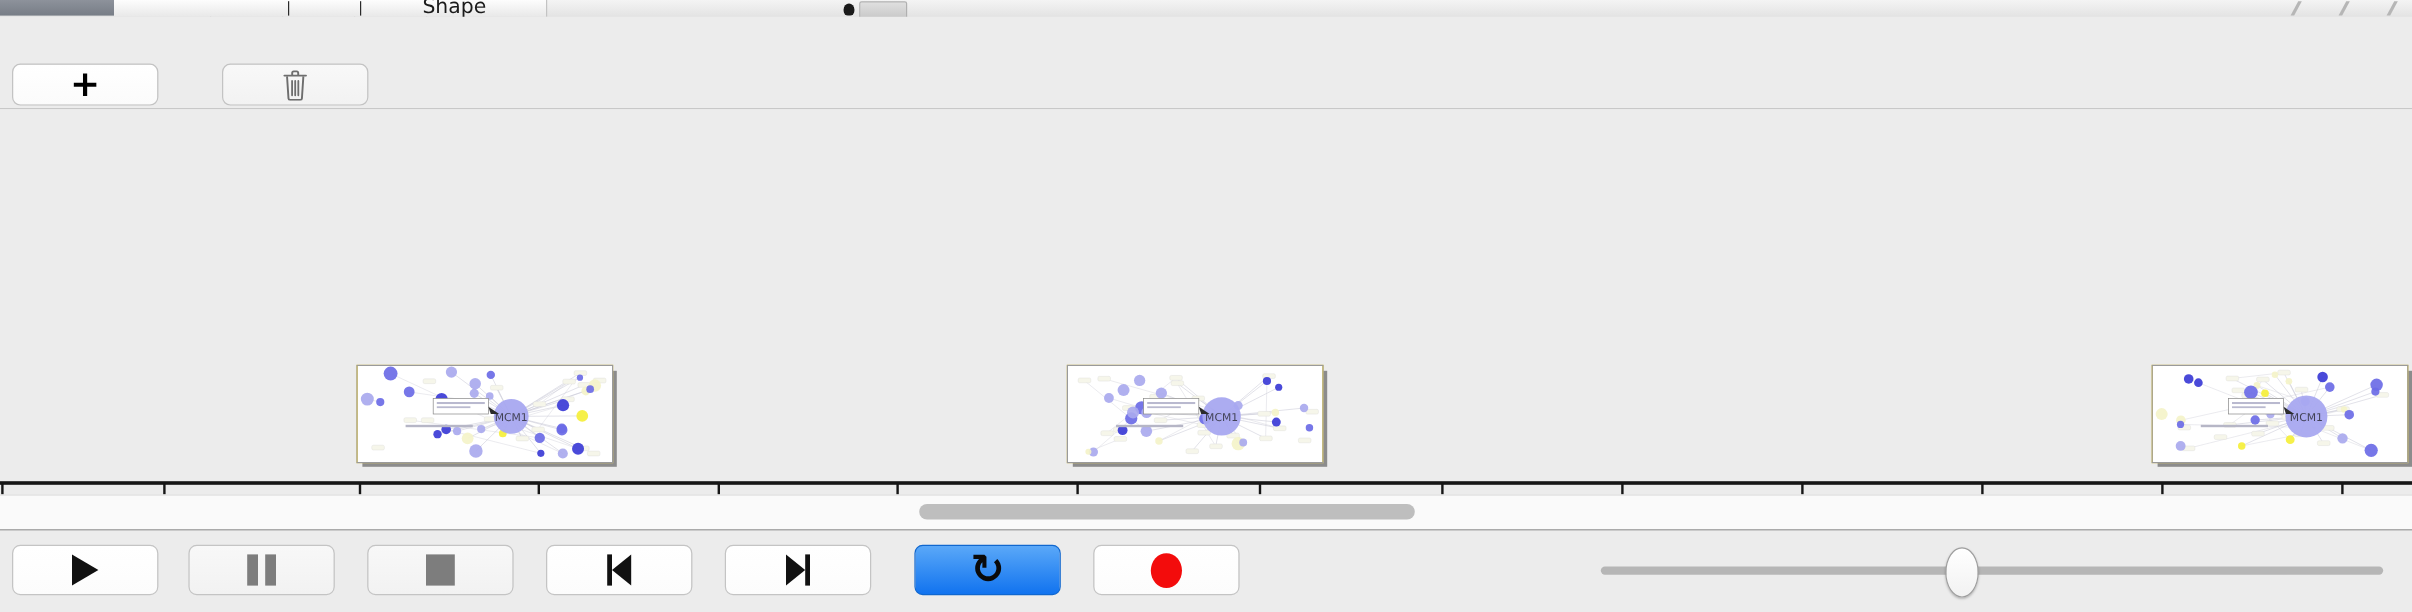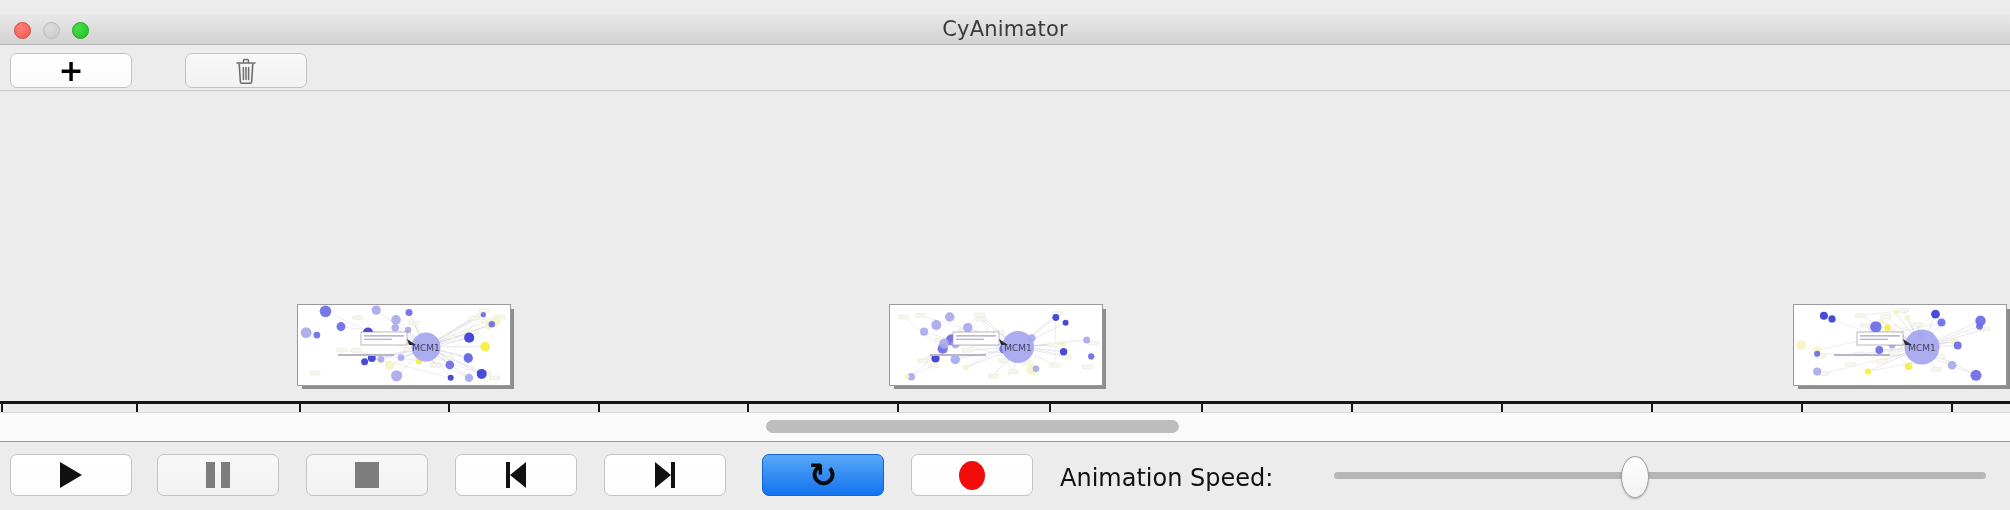--- a/index.html
+++ b/index.html
@@ -101,29 +101,37 @@
   .slider-track{position:absolute;height:7px;border-radius:4px;background:#b6b6b6;}
   .slider-knob{position:absolute;width:26px;height:40px;border-radius:50%;
     background:linear-gradient(#ffffff,#f2f2f2);border:1px solid #9e9e9e;
     box-shadow:0 1px 2px rgba(0,0,0,.25);}
 </style>
 </head>
 <body>
 
 <div class="app">
 
-
-  <div class="titlebar">
-    <div class="win-title">CyAnimator</div>
-    <div class="traffic">
-      <span class="tl red"></span>
-      <span class="tl yellow"></span>
-      <span class="tl green"></span>
-    </div>
+  <div class="bg-strip">
+    <div class="bgdark"></div>
+    <div class="bgcell" style="left:95px;width:80px;"></div>
+    <div class="bgcell" style="left:175px;width:60px;"></div>
+    <div class="bgcell" style="left:235px;width:60px;"></div>
+    <div class="bgcell" style="left:295px;width:60px;"></div>
+    <div class="bgcell" style="left:355px;width:100px;"></div>
+    <div class="bgtick" style="left:240px;"></div>
+    <div class="bgtick" style="left:300px;"></div>
+    <div class="bgtext" style="left:352px;">Shape</div>
+    <div class="bgdot" style="left:703px;"></div>
+    <div class="bgknob" style="left:716px;"></div>
+    <div class="bgslash" style="left:1912px;"></div>
+    <div class="bgslash" style="left:1952px;"></div>
+    <div class="bgslash" style="left:1992px;"></div>
   </div>
+
 
   <div class="toolbar">
 
     <div class="btn btn-add">
       <span class="plus">+</span>
     </div>
 
     <div class="btn btn-del flat">
       <svg class="trash-svg" viewBox="0 0 22 26">
         <path d="M2 5 h18 M8.5 5 v-2.2 a1.3 1.3 0 0 1 1.3 -1.3 h2.4 a1.3 1.3 0 0 1 1.3 1.3 V5" fill="none" stroke="#6e6e6e" stroke-width="1.6" stroke-linecap="round"></path>
@@ -522,19 +530,18 @@
             <span class="ic-loop">↻</span>
           </span>
         </div>
         <div class="cbtn" style="left: 911px; width: 122px;">
           <span style="display: flex; align-items: center;">
             <span class="ic-rec"></span>
           </span>
         </div>
       </div>
 
-    <div class="speed-label" id="speed-label" style="left: 1060px;">Animation Speed:</div>
 
     <div class="slider-track" id="speed-track" style="left: 1334px; top: 30px; width: 652px;"></div>
     <div class="slider-knob" id="speed-knob" style="left: 1620.92px; top: 14px;"></div>
   </div>
 
 </div>
 
 </body></html>

